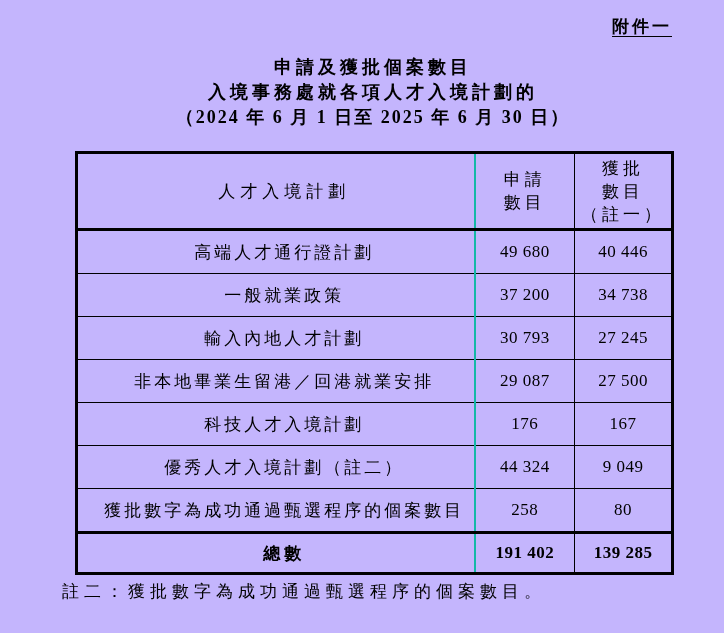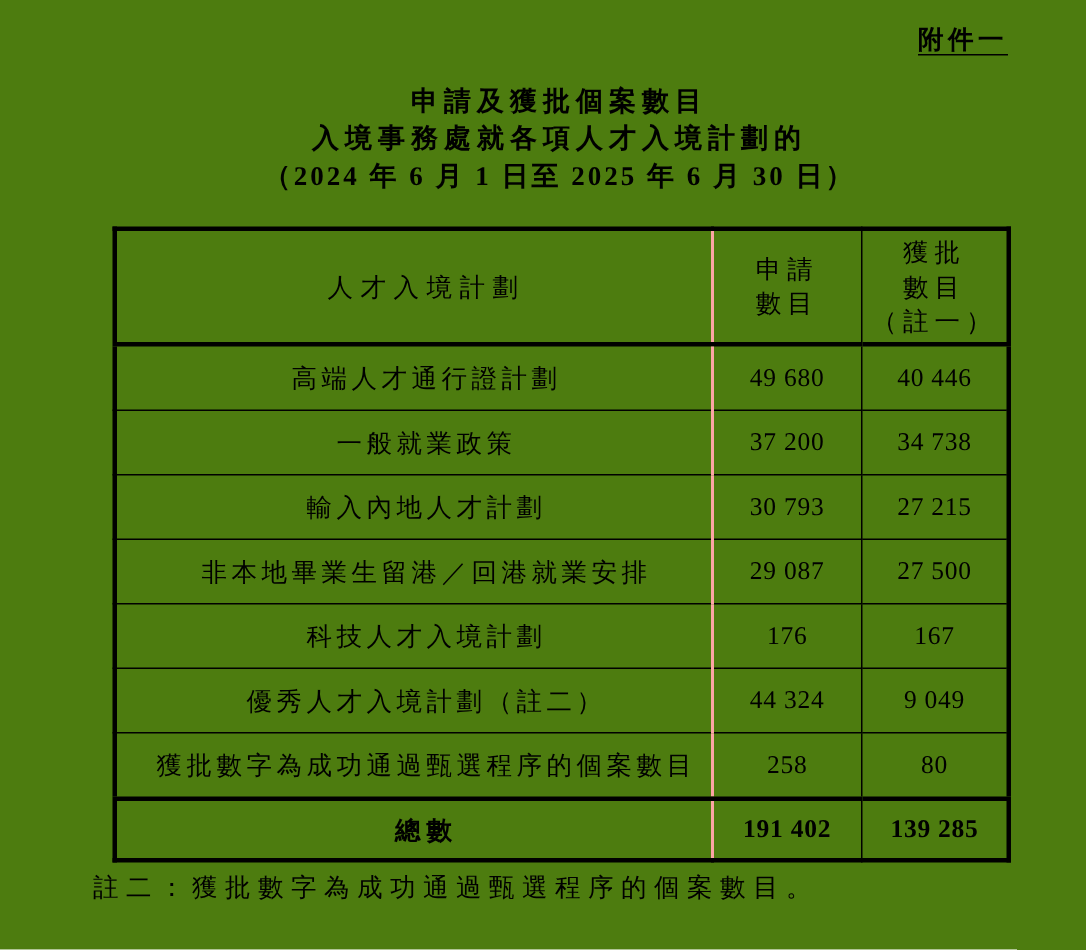--- a/index.html
+++ b/index.html
@@ -4,21 +4,21 @@
 <style>
   html, body {
     margin: 0;
     padding: 0;
     background: #ffffff;
   }
   .page {
     position: relative;
     width: 724px;
     height: 633px;
-    background: #4d7c0f;
+    background: #c4b5fd;
     color: #000000;
     font-family: "Liberation Serif", "DejaVu Serif", serif;
     overflow: hidden;
   }
   .annex {
     position: absolute;
     top: 15px;
     right: 52px;
     font-size: 17px;
     font-weight: bold;
@@ -42,21 +42,21 @@
     table-layout: fixed;
     border-collapse: collapse;
     border: 3px solid #000;
     font-size: 17px;
   }
   table.schemes th, table.schemes td {
     border: 1px solid #000;
     padding: 0;
   }
   table.schemes th:first-child, table.schemes td:first-child {
-    border-right: 2px solid #fca5a5;
+    border-right: 2px solid #14b8a6;
     padding-left: 17px;
   }
   thead th {
     height: 74px;
     border-bottom: 3px solid #000 !important;
     font-weight: normal;
     vertical-align: middle;
   }
   th.h-scheme { text-align: center; letter-spacing: 5px; }
   th.h-num {
@@ -121,21 +121,21 @@
         <td class="num">40 446</td>
       </tr>
       <tr>
         <td class="scheme">一般就業政策</td>
         <td class="num">37 200</td>
         <td class="num">34 738</td>
       </tr>
       <tr>
         <td class="scheme">輸入內地人才計劃</td>
         <td class="num">30 793</td>
-        <td class="num">27 215</td>
+        <td class="num">27 245</td>
       </tr>
       <tr>
         <td class="scheme">非本地畢業生留港／回港就業安排</td>
         <td class="num">29 087</td>
         <td class="num">27 500</td>
       </tr>
       <tr>
         <td class="scheme">科技人才入境計劃</td>
         <td class="num">176</td>
         <td class="num">167</td>

